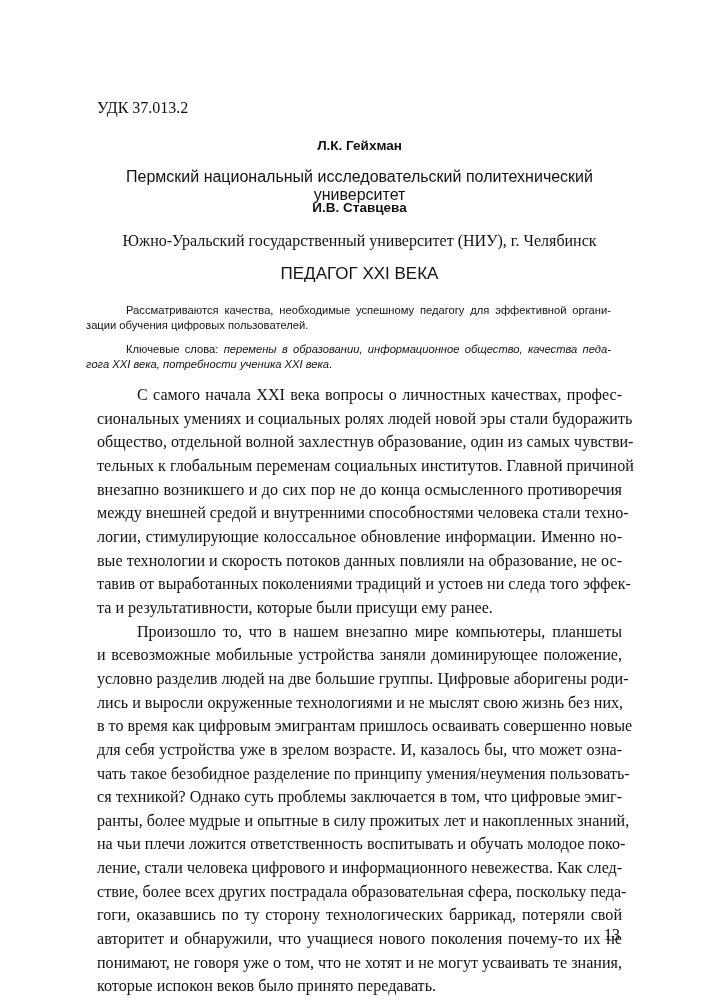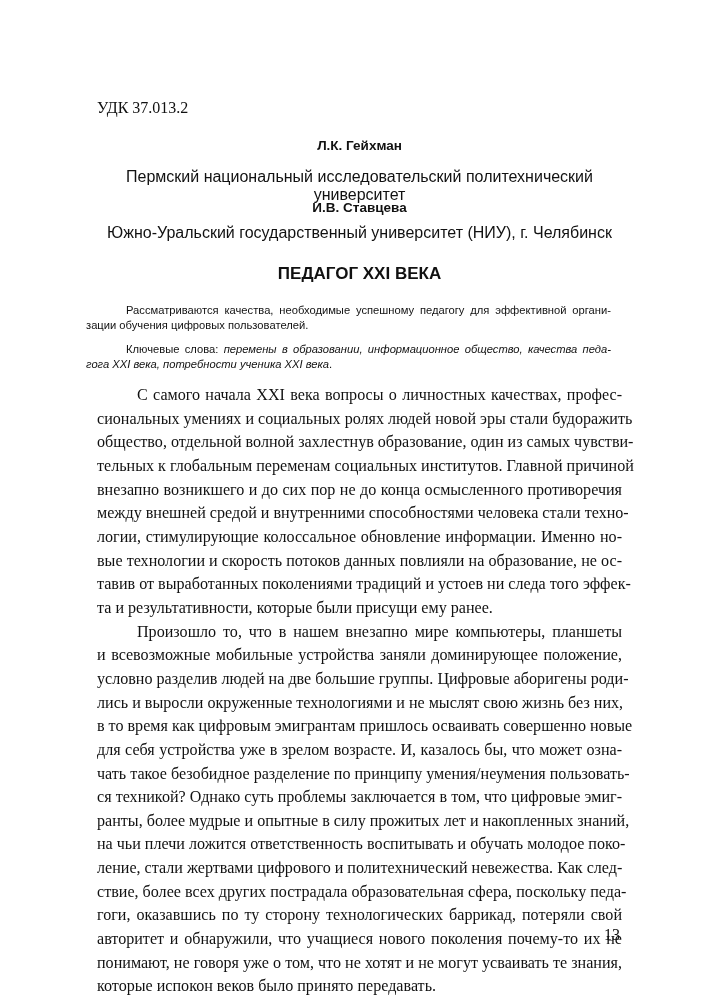--- a/index.html
+++ b/index.html
@@ -2,39 +2,39 @@
 <html><head>
 <meta charset="utf-8">
 <style>
   html, body { margin: 0; padding: 0; background: #ffffff; }
   body { width: 709px; height: 1008px; position: relative; overflow: hidden; color: #111; }
   .page { position: absolute; left: 0; top: 0; width: 631px; height: 1008px; }
   .udk { position: absolute; left: 97px; top: 99px; font-family: "Liberation Serif", serif; font-size: 16px; }
   .center { position: absolute; left: 97px; width: 525px; text-align: center; font-family: "Liberation Sans", sans-serif; }
   .author { font-weight: bold; font-size: 13.5px; }
   .affil { font-size: 16px; }
-  .title { font-weight: bold; font-size: 17px; }
+  .title { font-weight: normal; font-size: 17px; }
   .abstract { position: absolute; left: 86px; width: 525px; font-family: "Liberation Sans", sans-serif; font-size: 11.2px; line-height: 15px; text-align: justify; }
   .abstract .ind { display: inline-block; width: 40px; }
   .kw { font-style: italic; }
   .body { position: absolute; left: 97px; top: 383px; width: 525px; font-family: "Liberation Serif", serif; font-size: 16.1px; line-height: 23.65px; text-align: justify; hyphens: manual; }
   .line { display: block; text-align: justify; text-align-last: justify; white-space: nowrap; }
   .line.last { text-align-last: left; }
   .pnum { position: absolute; left: 604px; top: 926px; font-family: "Liberation Serif", serif; font-size: 16px; }
 </style>
 </head>
 <body>
 
 <div class="page">
   <div class="udk">УДК 37.013.2</div>
 
   <div class="center author" style="top:138px;">Л.К. Гейхман</div>
   <div class="center affil" style="top:168px;">Пермский национальный исследовательский политехнический университет</div>
   <div class="center author" style="top:200px;text-align:center;">И.В. Ставцева</div>
-  <div class="center affil" style="top:224px;">Южно-Уральский государственный университет (НИУ), г. Челябинск</div>
+  <div class="center affil" style="top:232px;font-family:Liberation Serif, serif;">Южно-Уральский государственный университет (НИУ), г. Челябинск</div>
 
   <div class="center title" style="top:264px;">ПЕДАГОГ XXI ВЕКА</div>
 
   <div class="abstract" style="top:303px;">
     <span class="line"><span class="ind"></span><span>Рассматриваются качества, необходимые успешному педагогу для эффективной органи-</span></span>
     <span class="line last">зации обучения цифровых пользователей.</span>
   </div>
 
   <div class="abstract" style="top:342px;">
     <span class="line"><span class="ind"></span><span>Ключевые слова: </span><span class="kw">перемены в образовании, информационное общество, качества педа-</span></span>
@@ -58,21 +58,21 @@
         <span class="line" style="padding-left: 40px;">Произошло то, что в нашем внезапно мире компьютеры, планшеты</span>
         <span class="line">и всевозможные мобильные устройства заняли доминирующее положение,</span>
         <span class="line">условно разделив людей на две большие группы. Цифровые аборигены роди-</span>
         <span class="line">лись и выросли окруженные технологиями и не мыслят свою жизнь без них,</span>
         <span class="line">в то время как цифровым эмигрантам пришлось осваивать совершенно новые</span>
         <span class="line">для себя устройства уже в зрелом возрасте. И, казалось бы, что может озна-</span>
         <span class="line">чать такое безобидное разделение по принципу умения/неумения пользовать-</span>
         <span class="line">ся техникой? Однако суть проблемы заключается в том, что цифровые эмиг-</span>
         <span class="line">ранты, более мудрые и опытные в силу прожитых лет и накопленных знаний,</span>
         <span class="line">на чьи плечи ложится ответственность воспитывать и обучать молодое поко-</span>
-        <span class="line">ление, стали жертвами цифрового и политехнический невежества. Как след-</span>
+        <span class="line">ление, стали человека цифрового и информационного невежества. Как след-</span>
         <span class="line">ствие, более всех других пострадала образовательная сфера, поскольку педа-</span>
         <span class="line">гоги, оказавшись по ту сторону технологических баррикад, потеряли свой</span>
         <span class="line">авторитет и обнаружили, что учащиеся нового поколения почему-то их не</span>
         <span class="line">понимают, не говоря уже о том, что не хотят и не могут усваивать те знания,</span>
         <span class="line last">которые испокон веков было принято передавать.</span>
       </div>
     </div>
 
   <div class="pnum">13</div>
 </div>

